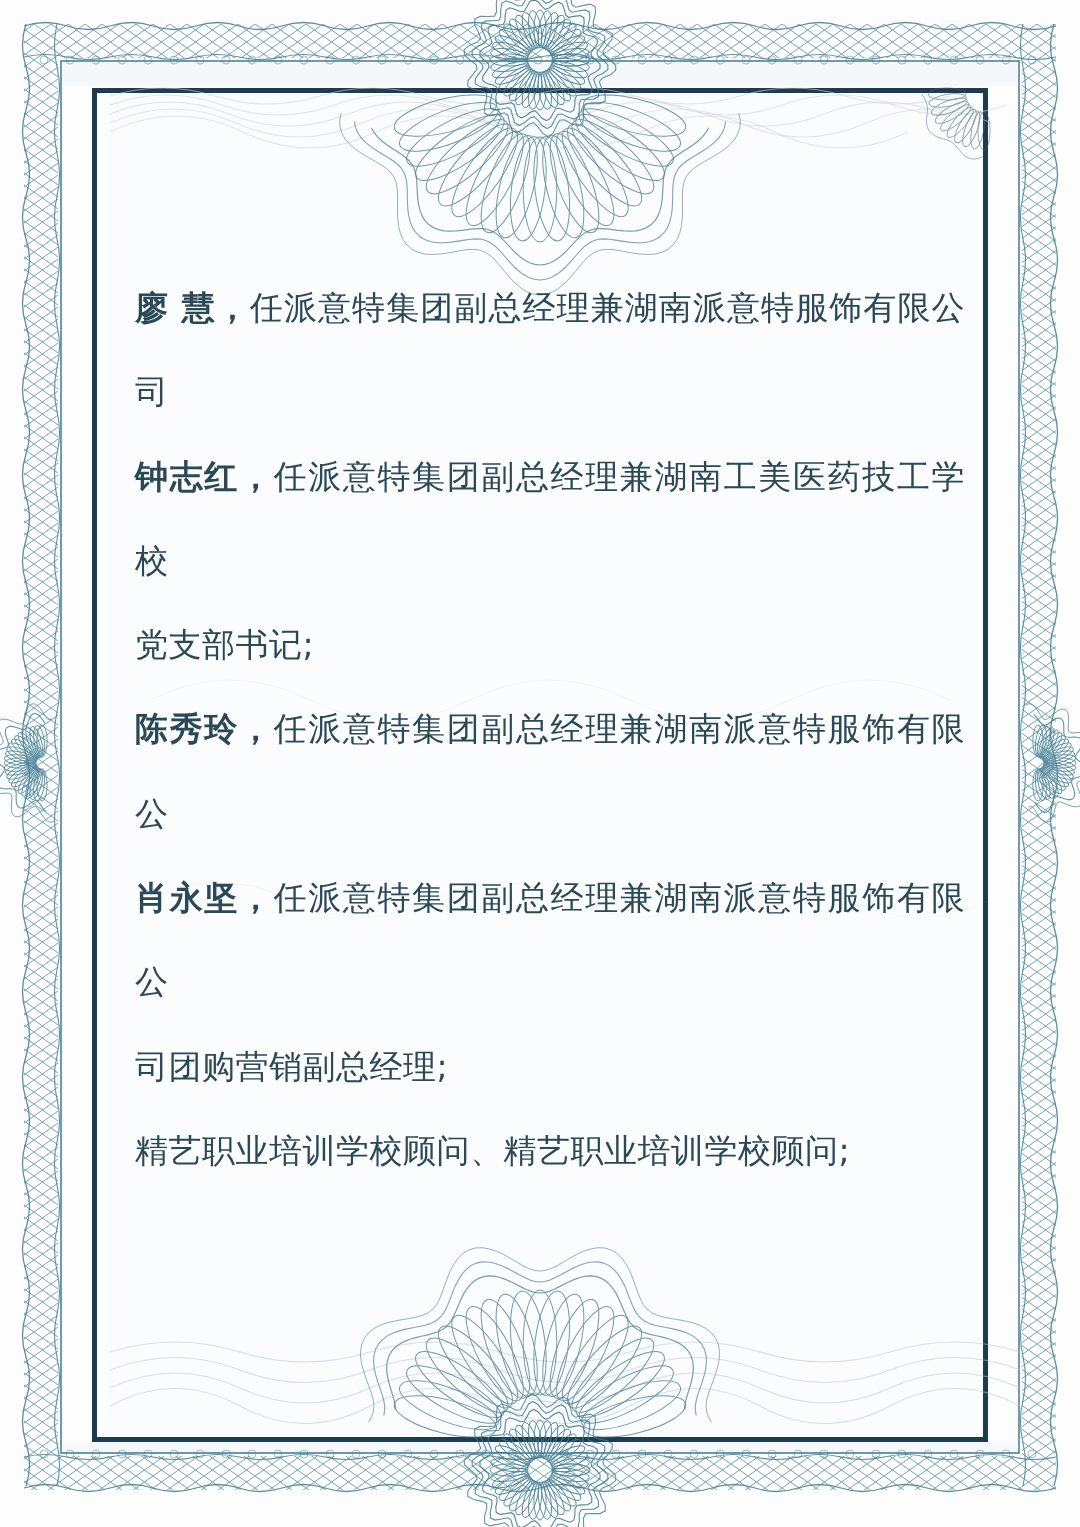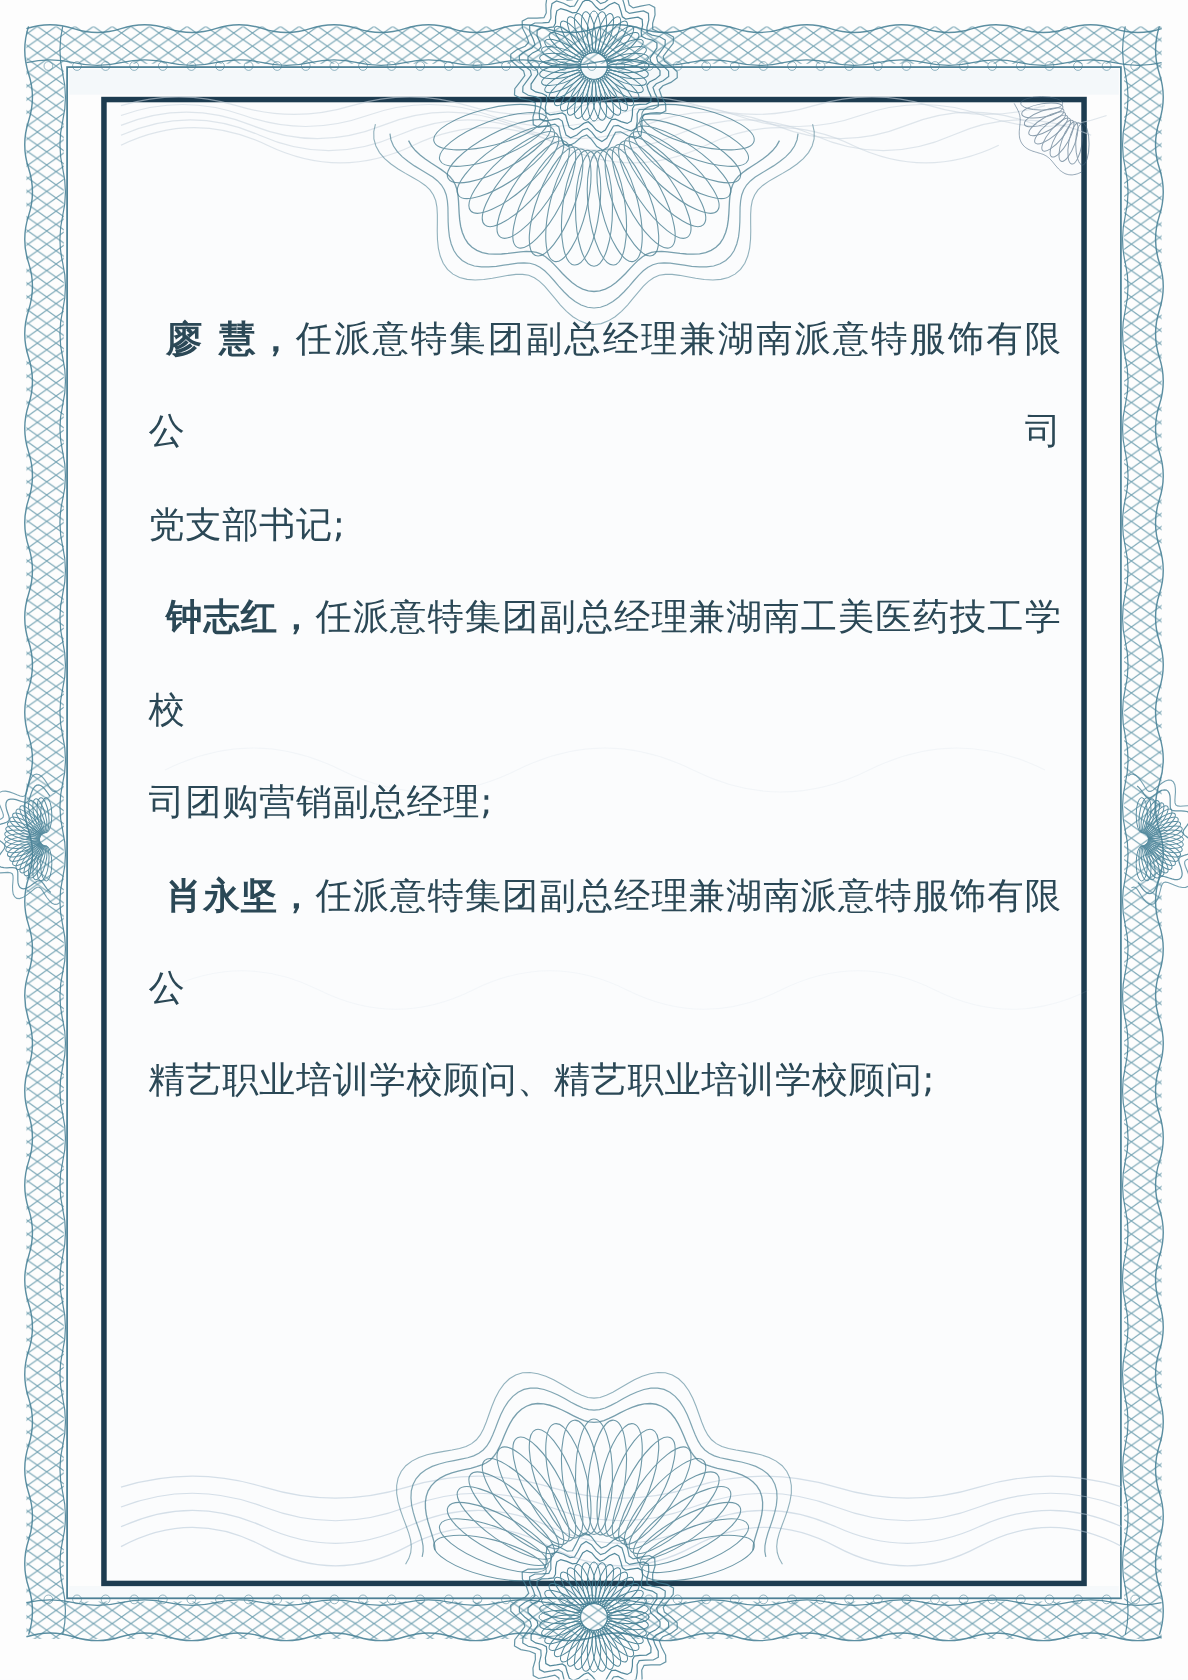--- a/index.html
+++ b/index.html
@@ -13,21 +13,21 @@
     border:5px solid #1d3c50;background:#fbfcfd;z-index:1;
   }
   #decor{position:absolute;left:0;top:0;z-index:2;pointer-events:none;}
   .textblock{
     position:absolute;left:135px;top:266px;width:830px;z-index:3;
     color:#2b4856;font-size:33px;line-height:84.3px;
     letter-spacing:0.5px;
   }
   .line{white-space:nowrap;}
   .line.jfull{white-space:normal;text-align:justify;text-align-last:justify;}
-  .nm{font-weight:700;margin-left:16px;}
+  .nm{font-weight:700;}
 </style>
 </head>
 <body>
 
 <div class="inner-frame"></div>
 
 <svg id="decor" width="1080" height="1527" viewBox="0 0 1080 1527">
   <defs>
     <pattern id="lat" width="17" height="12" patternUnits="userSpaceOnUse">
       <path d="M0 0 L17 12 M17 0 L0 12" stroke="#4e8a9e" stroke-width="1" fill="none" opacity="0.85"></path>
@@ -355,19 +355,20 @@
         <ellipse cx="949.2313730309214" cy="106.65474530304975" rx="19" ry="6.08" transform="rotate(160 949.2313730309214 106.65474530304975)"></ellipse>
         <ellipse cx="947.5621131385483" cy="100.42498257367642" rx="19" ry="6.08" transform="rotate(170 947.5621131385483 100.42498257367642)"></ellipse>
         <ellipse cx="947" cy="94" rx="19" ry="6.08" transform="rotate(180 947 94)"></ellipse>
       </g>
       <path d="M984.0 156.0L982.9 156.5L981.8 157.1L980.7 157.5L979.5 158.0L978.4 158.3L977.2 158.6L976.0 158.8L974.9 159.0L973.7 159.0L972.5 158.9L971.4 158.8L970.3 158.5L969.2 158.2L968.1 157.8L967.1 157.2L966.0 156.6L965.1 155.9L964.1 155.2L963.2 154.4L962.3 153.5L961.5 152.7L960.7 151.7L959.9 150.8L959.1 149.9L958.4 149.0L957.6 148.0L956.9 147.1L956.2 146.3L955.5 145.5L954.7 144.7L954.0 144.0L953.2 143.3L952.4 142.7L951.6 142.1L950.7 141.6L949.8 141.1L948.9 140.6L947.9 140.2L946.9 139.9L945.8 139.5L944.7 139.2L943.6 138.9L942.5 138.5L941.3 138.2L940.2 137.8L939.0 137.5L937.8 137.0L936.7 136.6L935.6 136.1L934.5 135.5L933.5 134.9L932.5 134.2L931.6 133.5L930.8 132.7L930.0 131.8L929.3 130.9L928.7 129.9L928.1 128.9L927.7 127.8L927.3 126.7L927.0 125.6L926.8 124.4L926.7 123.2L926.6 122.0L926.6 120.8L926.6 119.6L926.7 118.3L926.8 117.1L926.9 115.9L927.0 114.7L927.2 113.6L927.3 112.4L927.4 111.3L927.4 110.2L927.5 109.2L927.4 108.1L927.4 107.1L927.2 106.1L927.1 105.1L926.8 104.1L926.5 103.1L926.2 102.1L925.8 101.2L925.3 100.2L924.8 99.2L924.3 98.2L923.7 97.2L923.1 96.1L922.6 95.1L922.0 94.0" stroke="#41617a" stroke-width="0.9" fill="none" opacity="0.55"></path>
     </g>
 </svg>
 
 <div class="textblock">
   <div class="line jfull"><span class="nm">廖 慧，</span><span>任派意特集团副总经理兼湖南派意特服饰有限公司</span></div>
+  <div class="line jfull"><span class="nm">钟志红，</span><span>任派意特集团副总经理兼湖南工美医药技工学校</span></div>
   <div class="line"><span>党支部书记;</span></div>
-  <div class="line jfull"><span class="nm">钟志红，</span><span>任派意特集团副总经理兼湖南工美医药技工学校</span></div>
+  <div class="line jfull"><span class="nm">陈秀玲，</span><span>任派意特集团副总经理兼湖南派意特服饰有限公</span></div>
+  <div class="line jfull"><span class="nm">肖永坚，</span><span>任派意特集团副总经理兼湖南派意特服饰有限公</span></div>
   <div class="line"><span>司团购营销副总经理;</span></div>
-  <div class="line jfull"><span class="nm">肖永坚，</span><span>任派意特集团副总经理兼湖南派意特服饰有限公</span></div>
   <div class="line"><span>精艺职业培训学校顾问、精艺职业培训学校顾问;</span></div>
 
 </div>
 
 </body></html>

